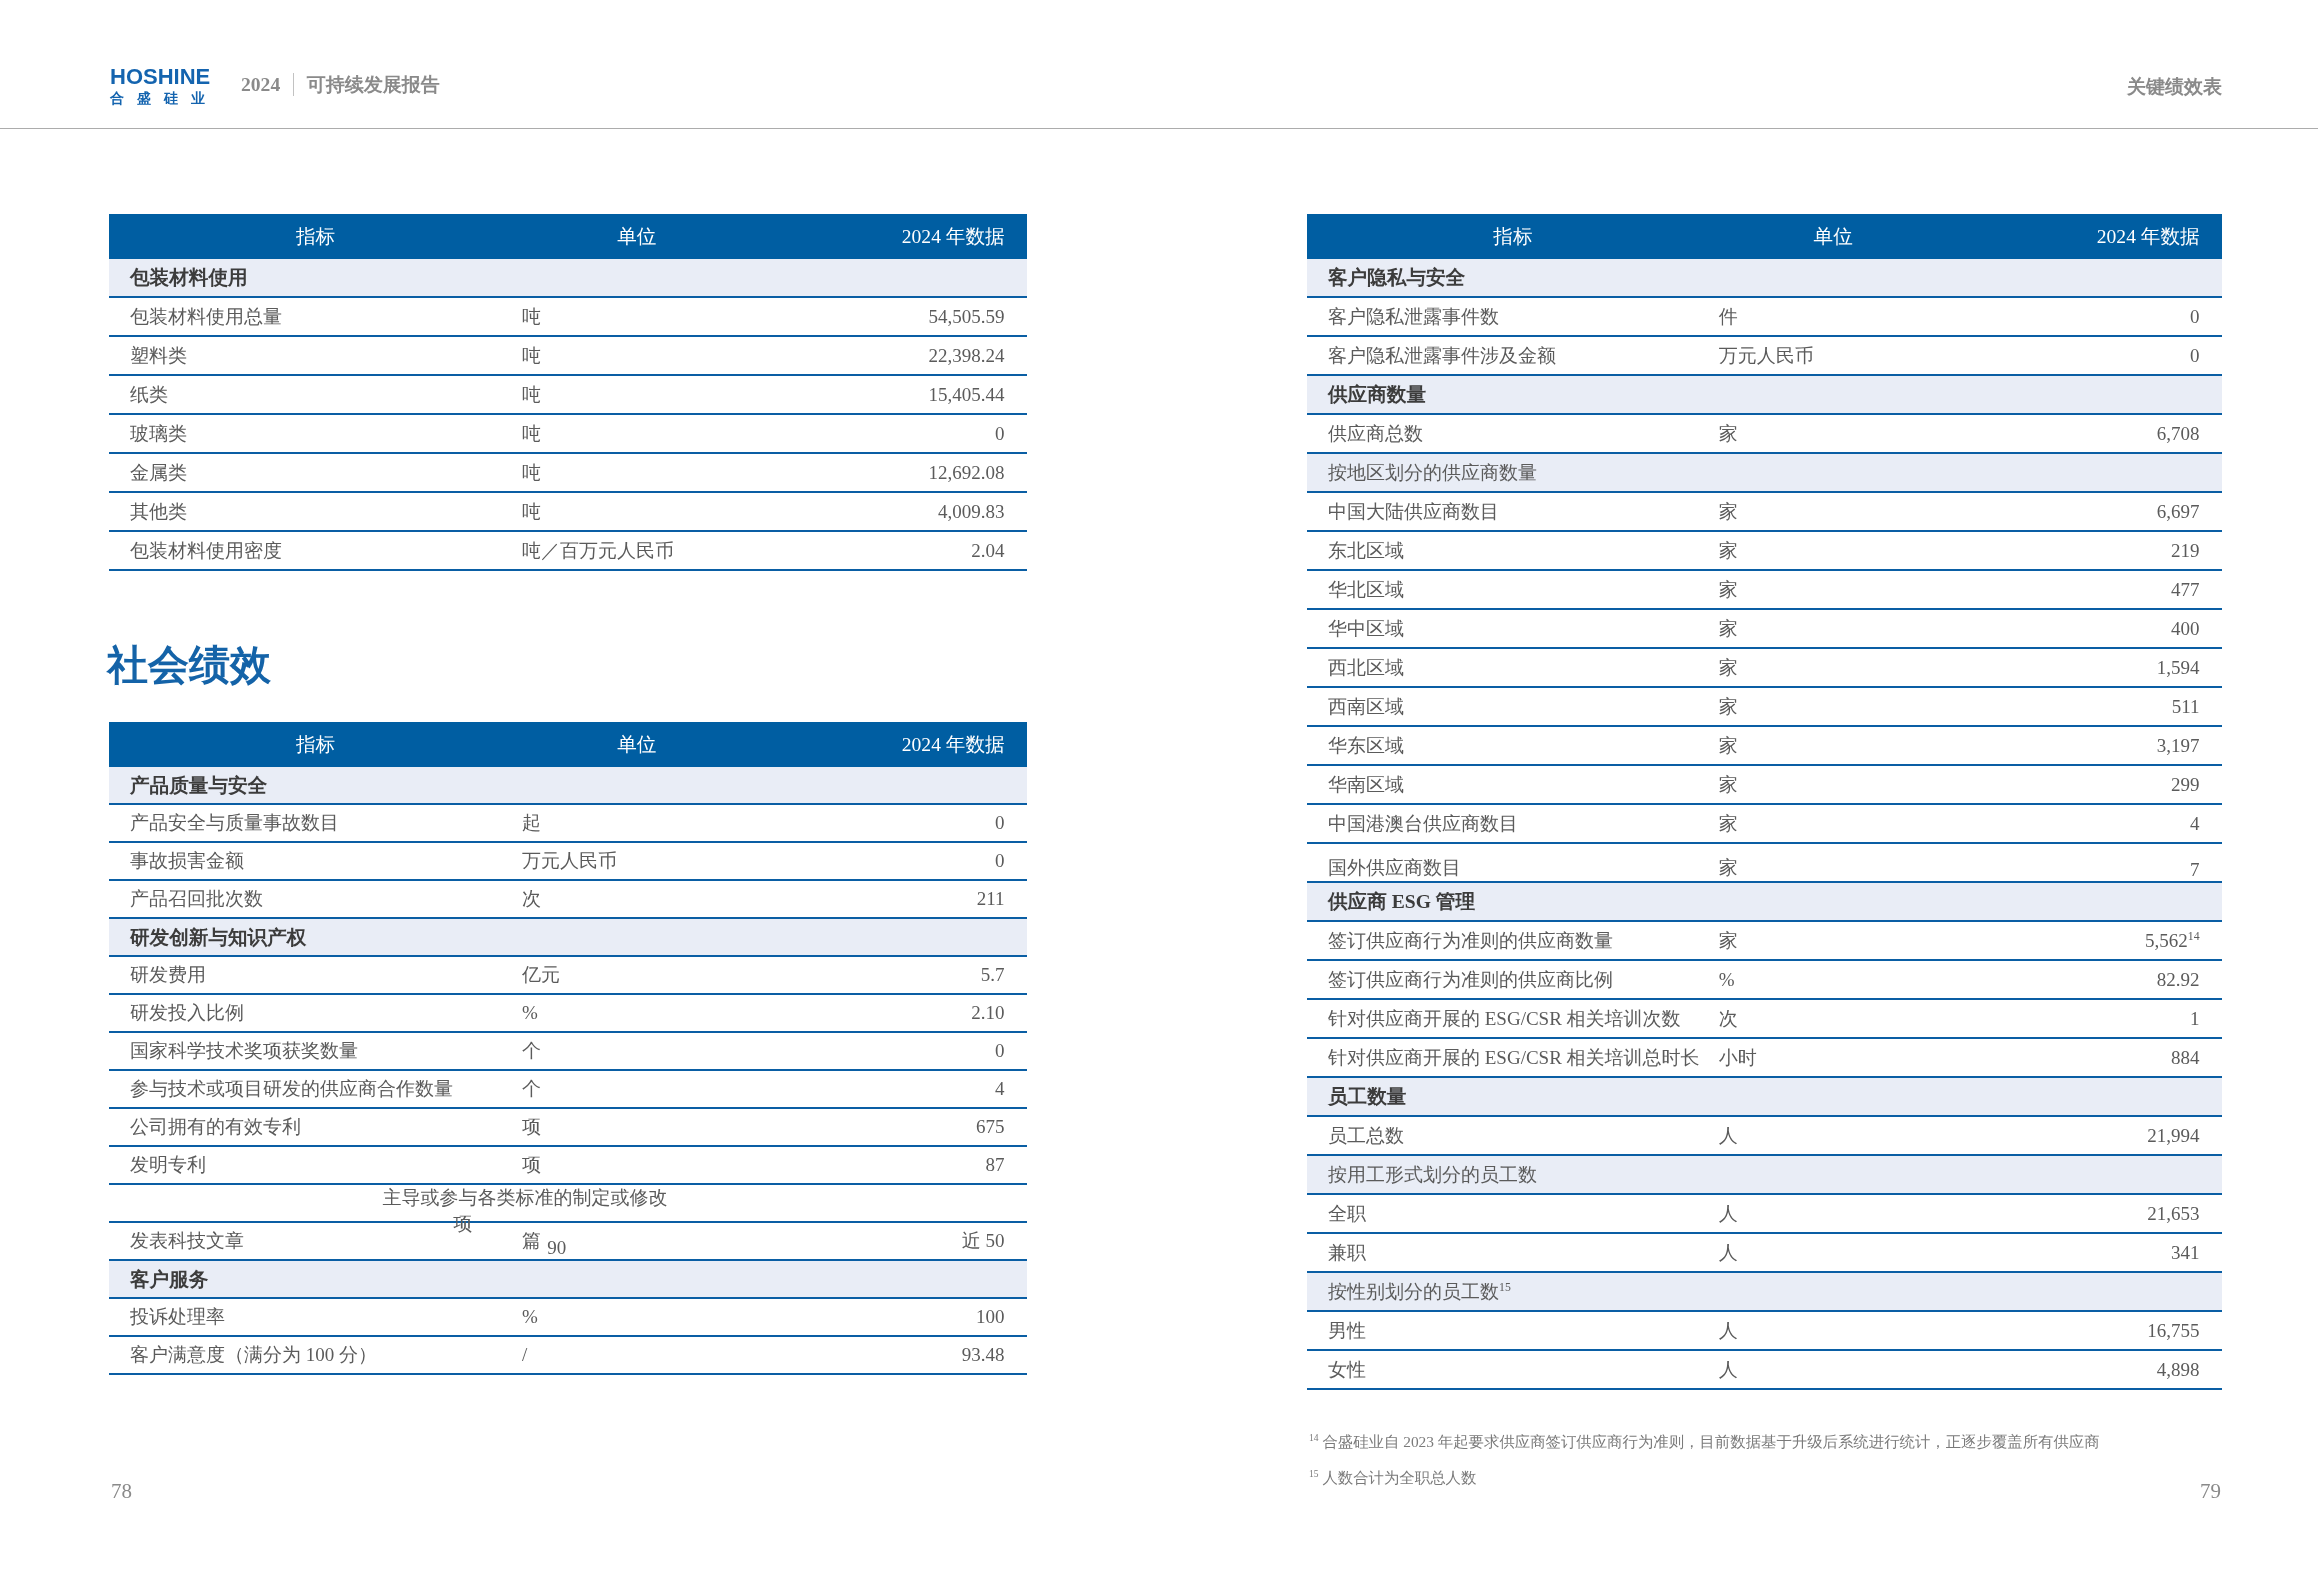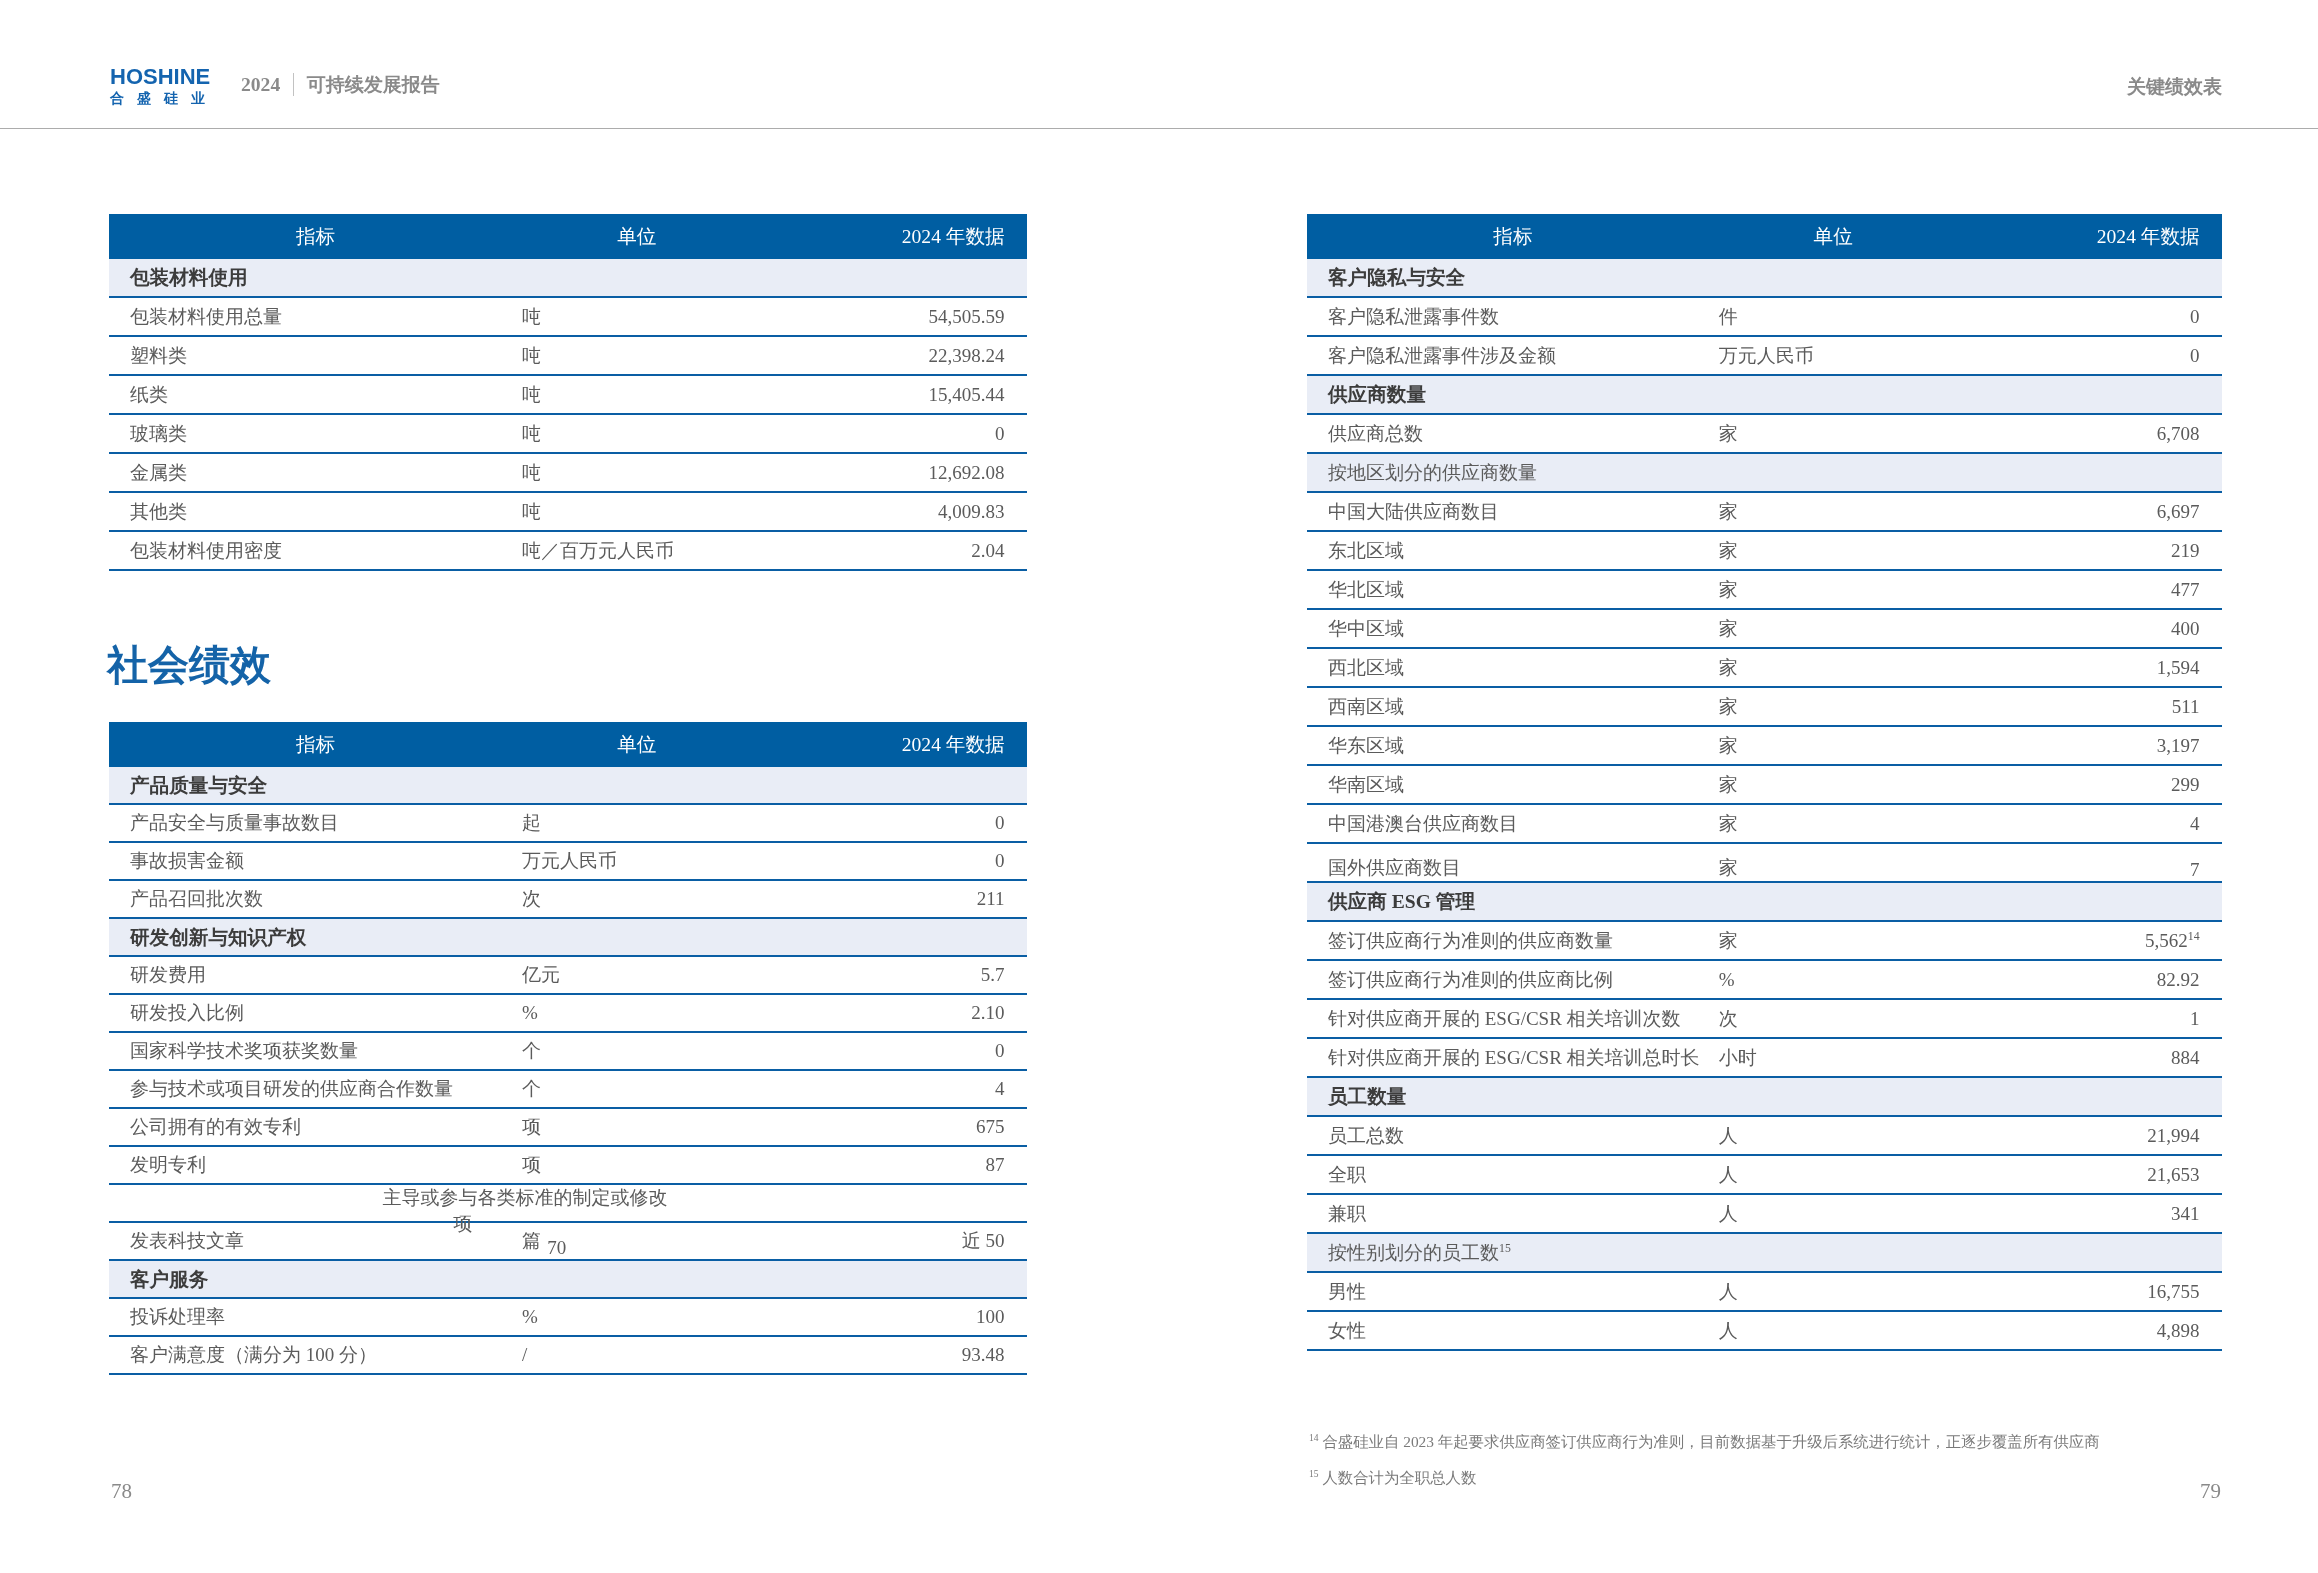--- a/index.html
+++ b/index.html
@@ -162,21 +162,21 @@
         <div class="c3">675</div>
       </div>
       <div class="trow data" style="height: 38px;">
         <div class="c1">发明专利</div>
         <div class="c2">项</div>
         <div class="c3">87</div>
       </div>
       <div class="trow data" style="height: 38px; flex-direction: column;">
         <div class="c1">主导或参与各类标准的制定或修改</div>
         <div class="c2">项</div>
-        <div class="c3">70</div>
+        <div class="c3">90</div>
       </div>
       <div class="trow data" style="height: 38px;">
         <div class="c1">发表科技文章</div>
         <div class="c2">篇</div>
         <div class="c3">近 50</div>
       </div>
       <div class="trow section" style="height: 38px;">
         <div class="sec-label">客户服务</div>
       </div>
       <div class="trow data" style="height: 38px;">
@@ -295,20 +295,23 @@
         <div class="c2">小时</div>
         <div class="c3">884</div>
       </div>
       <div class="trow section" style="height: 39px;">
         <div class="sec-label">员工数量</div>
       </div>
       <div class="trow data" style="height: 39px;">
         <div class="c1">员工总数</div>
         <div class="c2">人</div>
         <div class="c3">21,994</div>
+      </div>
+      <div class="trow subsection" style="height: 39px;">
+        <div class="sec-label">按用工形式划分的员工数</div>
       </div>
       <div class="trow data" style="height: 39px;">
         <div class="c1">全职</div>
         <div class="c2">人</div>
         <div class="c3">21,653</div>
       </div>
       <div class="trow data" style="height: 39px;">
         <div class="c1">兼职</div>
         <div class="c2">人</div>
         <div class="c3">341</div>

